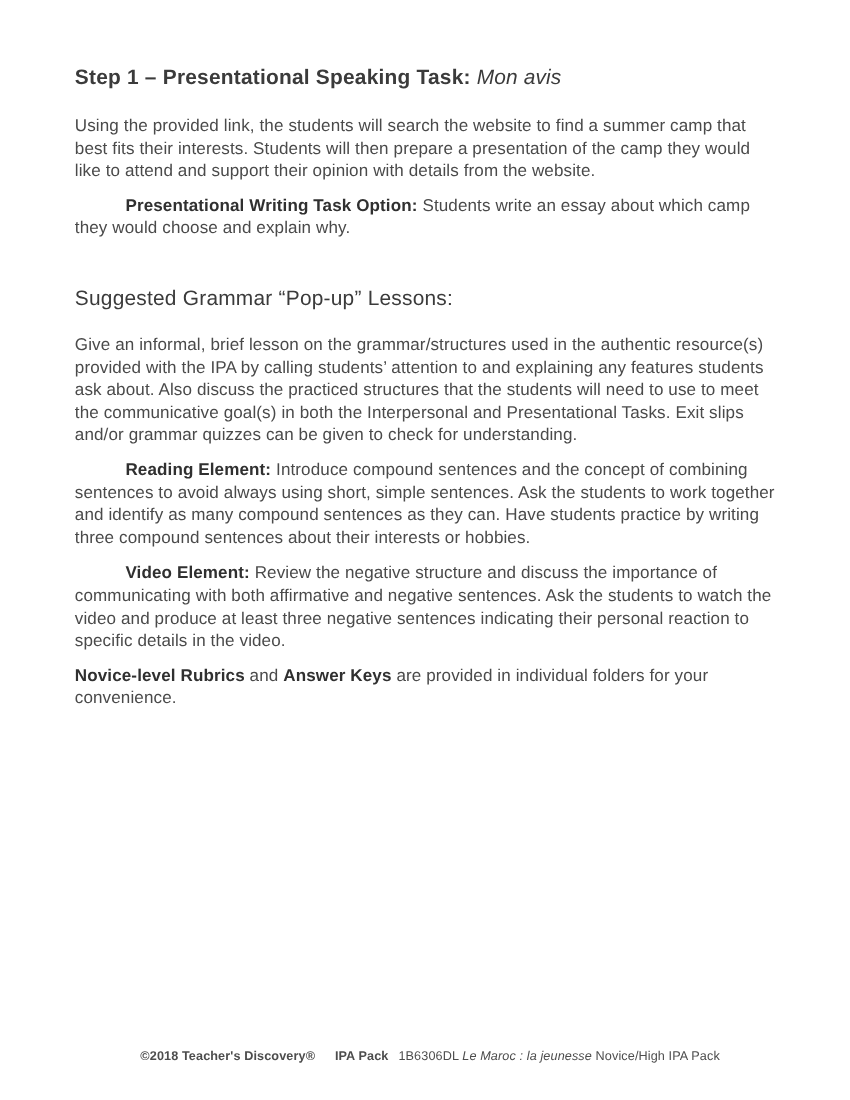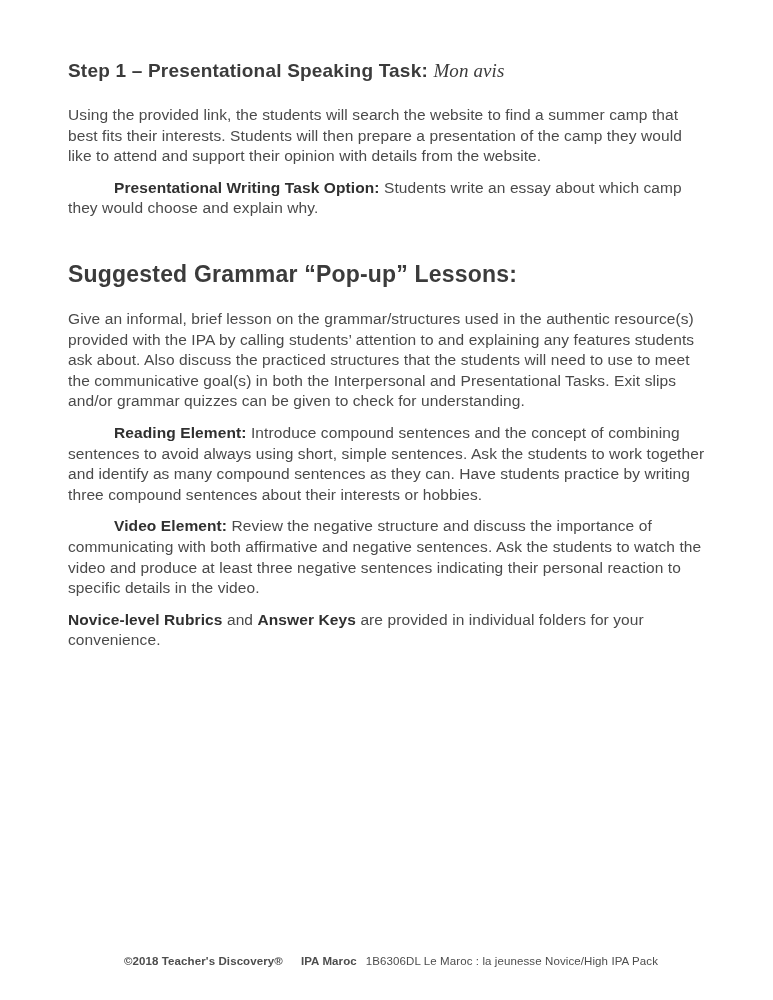--- a/index.html
+++ b/index.html
@@ -19,25 +19,24 @@
     font-size: 19px;
     font-weight: 700;
     color: #3b3b3b;
     letter-spacing: 0.2px;
     margin-bottom: 23px;
   }
   h1.step-heading .heading-italic {
     font-weight: 400;
     font-style: italic;
     letter-spacing: 0.1px;
-    font-family: Liberation Serif, serif;
   }
   h2.section-heading {
-    font-size: 23px;
-    font-weight: 700;
+    font-size: 19px;
+    font-weight: 400;
     color: #3b3b3b;
     letter-spacing: 0.2px;
     margin-top: 42px;
     margin-bottom: 21px;
   }
   p {
     font-size: 15.5px;
     line-height: 20.6px;
     margin-bottom: 11px;
     color: #4a4a4a;
@@ -54,21 +53,21 @@
     position: absolute;
     left: 0;
     bottom: 33px;
     width: 100%;
     text-align: center;
     font-size: 11.5px;
     color: #4d4d4d;
     letter-spacing: 0.1px;
   }
   .footer .grp { margin: 0 9px; font-weight: bold; }
-  .it { }
+  .it { font-style: italic; }
 </style>
 </head>
 <body>
 
 <div class="page">
 
   <h1 class="step-heading"><b>Step 1 – Presentational Speaking Task:</b> <span class="heading-italic">Mon avis</span></h1>
 
   <p>Using the provided link, the students will search the website to find a summer camp that best fits their interests. Students will then prepare a presentation of the camp they would like to attend and support their opinion with details from the website.</p>
 
@@ -80,14 +79,14 @@
 
   <p class="indent"><b>Reading Element:</b> <span>Introduce compound sentences and the concept of combining sentences to avoid always using short, simple sentences. Ask the students to work together and identify as many compound sentences as they can. Have students practice by writing three compound sentences about their interests or hobbies.</span></p>
 
   <p class="indent"><b>Video Element:</b> <span>Review the negative structure and discuss the importance of communicating with both affirmative and negative sentences. Ask the students to watch the video and produce at least three negative sentences indicating their personal reaction to specific details in the video.</span></p>
 
   <p><b>Novice-level Rubrics</b> <span>and</span> <b>Answer Keys</b> <span>are provided in individual folders for your convenience.</span></p>
 
 </div>
 
 <div class="footer">
-  <span class="grp">©2018 Teacher's Discovery®</span><span class="grp">IPA Maroc</span><span>1B6306DL</span> <span class="it">Le Maroc : la jeunesse</span> <span>Novice/High IPA Pack</span>
+  <span class="grp">©2018 Teacher's Discovery®</span><span class="grp">IPA Pack</span><span>1B6306DL</span> <span class="it">Le Maroc : la jeunesse</span> <span>Novice/High IPA Pack</span>
 </div>
 
 </body></html>

